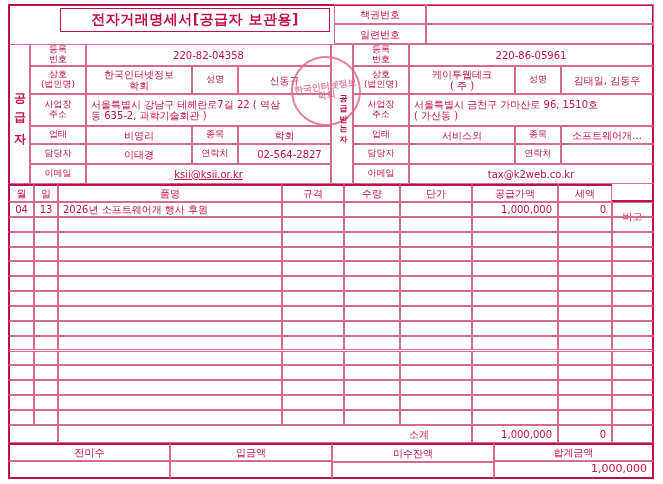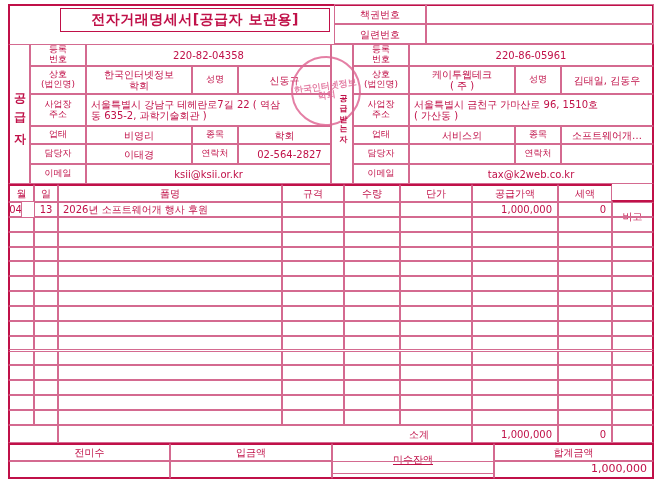--- a/index.html
+++ b/index.html
@@ -132,21 +132,21 @@
   <div class="c" style="left:86px;top:126px;width:106px;height:18px;">비영리</div>
   <div class="c small" style="left:192px;top:126px;width:46px;height:18px;">종목</div>
   <div class="c" style="left:238px;top:126px;width:93px;height:18px;">학회</div>
 
   <div class="c small" style="left:30px;top:144px;width:56px;height:20px;">담당자</div>
   <div class="c" style="left:86px;top:144px;width:106px;height:20px;">이태경</div>
   <div class="c small" style="left:192px;top:144px;width:46px;height:20px;">연락처</div>
   <div class="c" style="left:238px;top:144px;width:93px;height:20px;padding-left:10px;">02-564-2827</div>
 
   <div class="c small" style="left:30px;top:164px;width:56px;height:20px;">이메일</div>
-  <div class="c" style="left:86px;top:164px;width:245px;height:20px;">ksii@ksii.or.kr</div>
+  <div class="c" style="left:86px;top:164px;width:245px;height:20px;text-decoration:underline;">ksii@ksii.or.kr</div>
 
   <div class="stamp">
     <span>한국인터넷정보학회</span>
   </div>
 
   <div class="c" style="left:331px;top:44px;width:22px;height:140px;">
     <span class="vlabel tiny" style="letter-spacing:2px;">공급받는자</span>
   </div>
 
   <div class="c small" style="left:353px;top:44px;width:56px;height:22px;">등록
@@ -182,21 +182,21 @@
   <div class="c bt2" style="left:34px;top:184px;width:24px;height:18px;">일</div>
   <div class="c bt2" style="left:58px;top:184px;width:224px;height:18px;">품명</div>
   <div class="c bt2" style="left:282px;top:184px;width:62px;height:18px;">규격</div>
   <div class="c bt2" style="left:344px;top:184px;width:56px;height:18px;">수량</div>
   <div class="c bt2" style="left:400px;top:184px;width:72px;height:18px;">단가</div>
   <div class="c bt2" style="left:472px;top:184px;width:86px;height:18px;">공급가액</div>
   <div class="c bt2" style="left:558px;top:184px;width:54px;height:18px;">세액</div>
   <div class="c bt2 br2" style="left:612px;top:200px;width:42px;height:32px;">비고</div>
 
   <div id="rows">
-      <div class="c bl2 " style="left: 8px; top: 202px; width: 14px; height: 14.85px;">04</div>
+      <div class="c bl2 " style="left: 8px; top: 202px; width: 26px; height: 14.85px;">04</div>
       <div class="c  " style="left: 34px; top: 202px; width: 24px; height: 14.85px;">13</div>
       <div class="c  left" style="left: 58px; top: 202px; width: 224px; height: 14.85px;">2026년 소프트웨어개 행사 후원</div>
       <div class="c  " style="left: 282px; top: 202px; width: 62px; height: 14.85px;"></div>
       <div class="c  right" style="left: 344px; top: 202px; width: 56px; height: 14.85px;"></div>
       <div class="c  right" style="left: 400px; top: 202px; width: 72px; height: 14.85px;"></div>
       <div class="c  right" style="left: 472px; top: 202px; width: 86px; height: 14.85px;">1,000,000</div>
       <div class="c  right" style="left: 558px; top: 202px; width: 54px; height: 14.85px;">0</div>
       <div class="c br2 " style="left: 612px; top: 202px; width: 42px; height: 14.85px;"></div>
       <div class="c bl2 " style="left: 8px; top: 216.85px; width: 26px; height: 14.85px;"></div>
       <div class="c  " style="left: 34px; top: 216.85px; width: 24px; height: 14.85px;"></div>
@@ -327,20 +327,20 @@
     </div>
 
   <div class="c bl2" style="left:8px;top:425px;width:50px;height:18px;"></div>
   <div class="c right" style="left:58px;top:425px;width:414px;height:18px;padding-right:42px;">소계</div>
   <div class="c right" style="left:472px;top:425px;width:86px;height:18px;">1,000,000</div>
   <div class="c right" style="left:558px;top:425px;width:54px;height:18px;">0</div>
   <div class="c br2" style="left:612px;top:425px;width:42px;height:18px;"></div>
 
   <div class="c bt2 bl2" style="left:8px;top:443px;width:162px;height:18px;">전미수</div>
   <div class="c bt2" style="left:170px;top:443px;width:162px;height:18px;font-family:Liberation Serif, serif;">입금액</div>
-  <div class="c bt2" style="left:332px;top:443px;width:162px;height:31px;text-decoration:underline;">미수잔액</div>
+  <div class="c bt2" style="left:332px;top:443px;width:162px;height:20px;">미수잔액</div>
   <div class="c bt2 br2" style="left:494px;top:443px;width:160px;height:18px;">합계금액</div>
 
   <div class="c bl2 bb2" style="left:8px;top:461px;width:162px;height:18px;"></div>
   <div class="c bb2" style="left:170px;top:461px;width:162px;height:18px;"></div>
   <div class="c bb2" style="left:332px;top:461px;width:162px;height:18px;"></div>
   <div class="c right br2 bb2" style="left:494px;top:461px;width:160px;height:18px;font-size:11px;">1,000,000</div>
 </div>
 
 </body></html>

